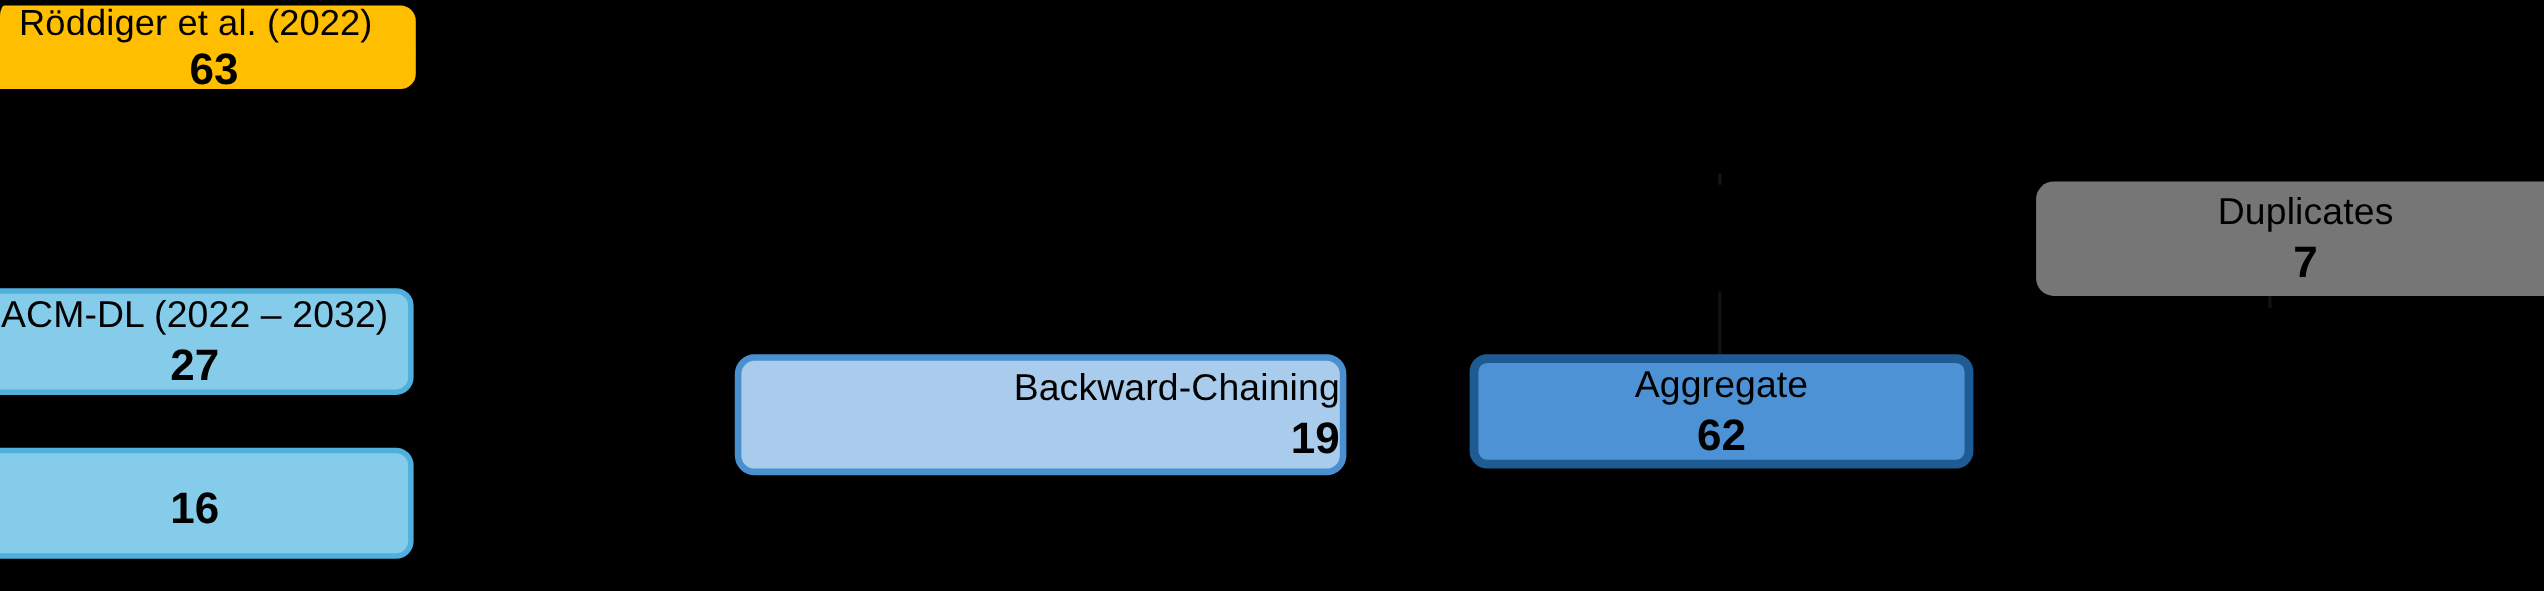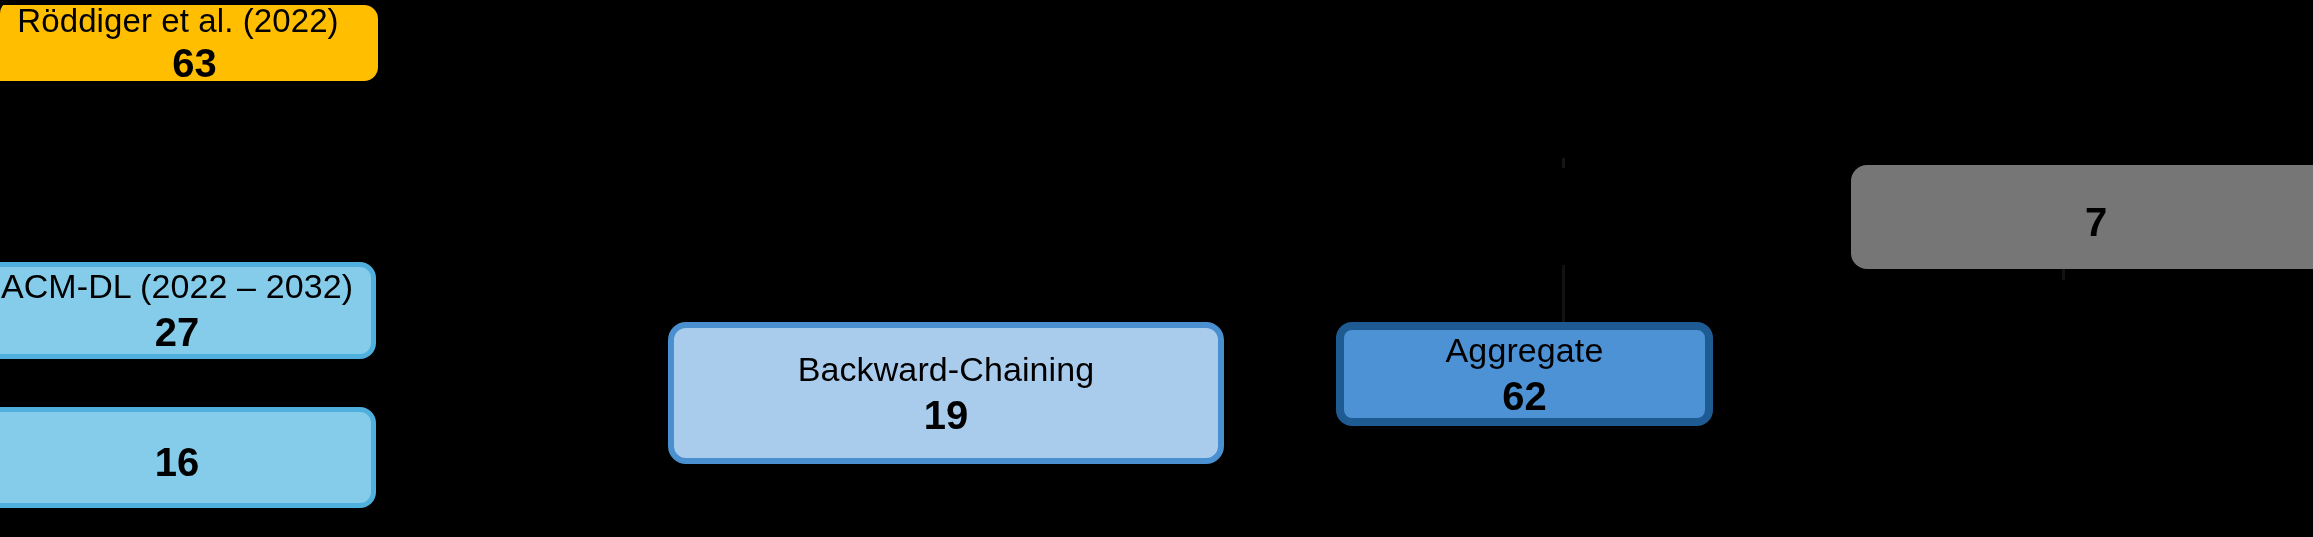--- a/index.html
+++ b/index.html
@@ -83,24 +83,25 @@
     background: #85CCEA;
     border: 5px solid #4FB0DD;
     border-radius: 16px;
   }
 
   
   .node--backward {
     left: 668px;
     top: 322px;
     width: 556px;
-    height: 142px;
+    height: 110px;
     background: #AACCEC;
     border: 6px solid #4A8FD0;
     border-radius: 18px;
+    align-items: flex-end;
   }
 
   
   .node--total {
     left: 1336px;
     top: 165px;
     width: 458px;
     height: 101px;
     background: #8BD06E;
     border: 7px solid #37802A;
@@ -115,21 +116,21 @@
     height: 104px;
     background: #767676;
     border: 0;
     border-radius: 16px;
   }
 
   
   .node--aggregate {
     left: 1336px;
     top: 322px;
-    width: 377px;
+    width: 458px;
     height: 104px;
     background: #4E92D6;
     border: 8px solid #1F5B93;
     border-radius: 16px;
   }
 
   
   .connector {
     position: absolute;
     background: #0a0a0a;
@@ -187,20 +188,21 @@
     <span class="node-value">16</span>
   </div>
 
   <div class="node node--backward">
     <span class="node-label">Backward-Chaining</span>
     <span class="node-value">19</span>
   </div>
 
 
   <div class="node node--duplicates">
+    <span class="node-label">Duplicates</span>
     <span class="node-value">7</span>
   </div>
 
   <div class="node node--aggregate">
     <span class="node-label">Aggregate</span>
     <span class="node-value">62</span>
   </div>
 
 </div>
 

